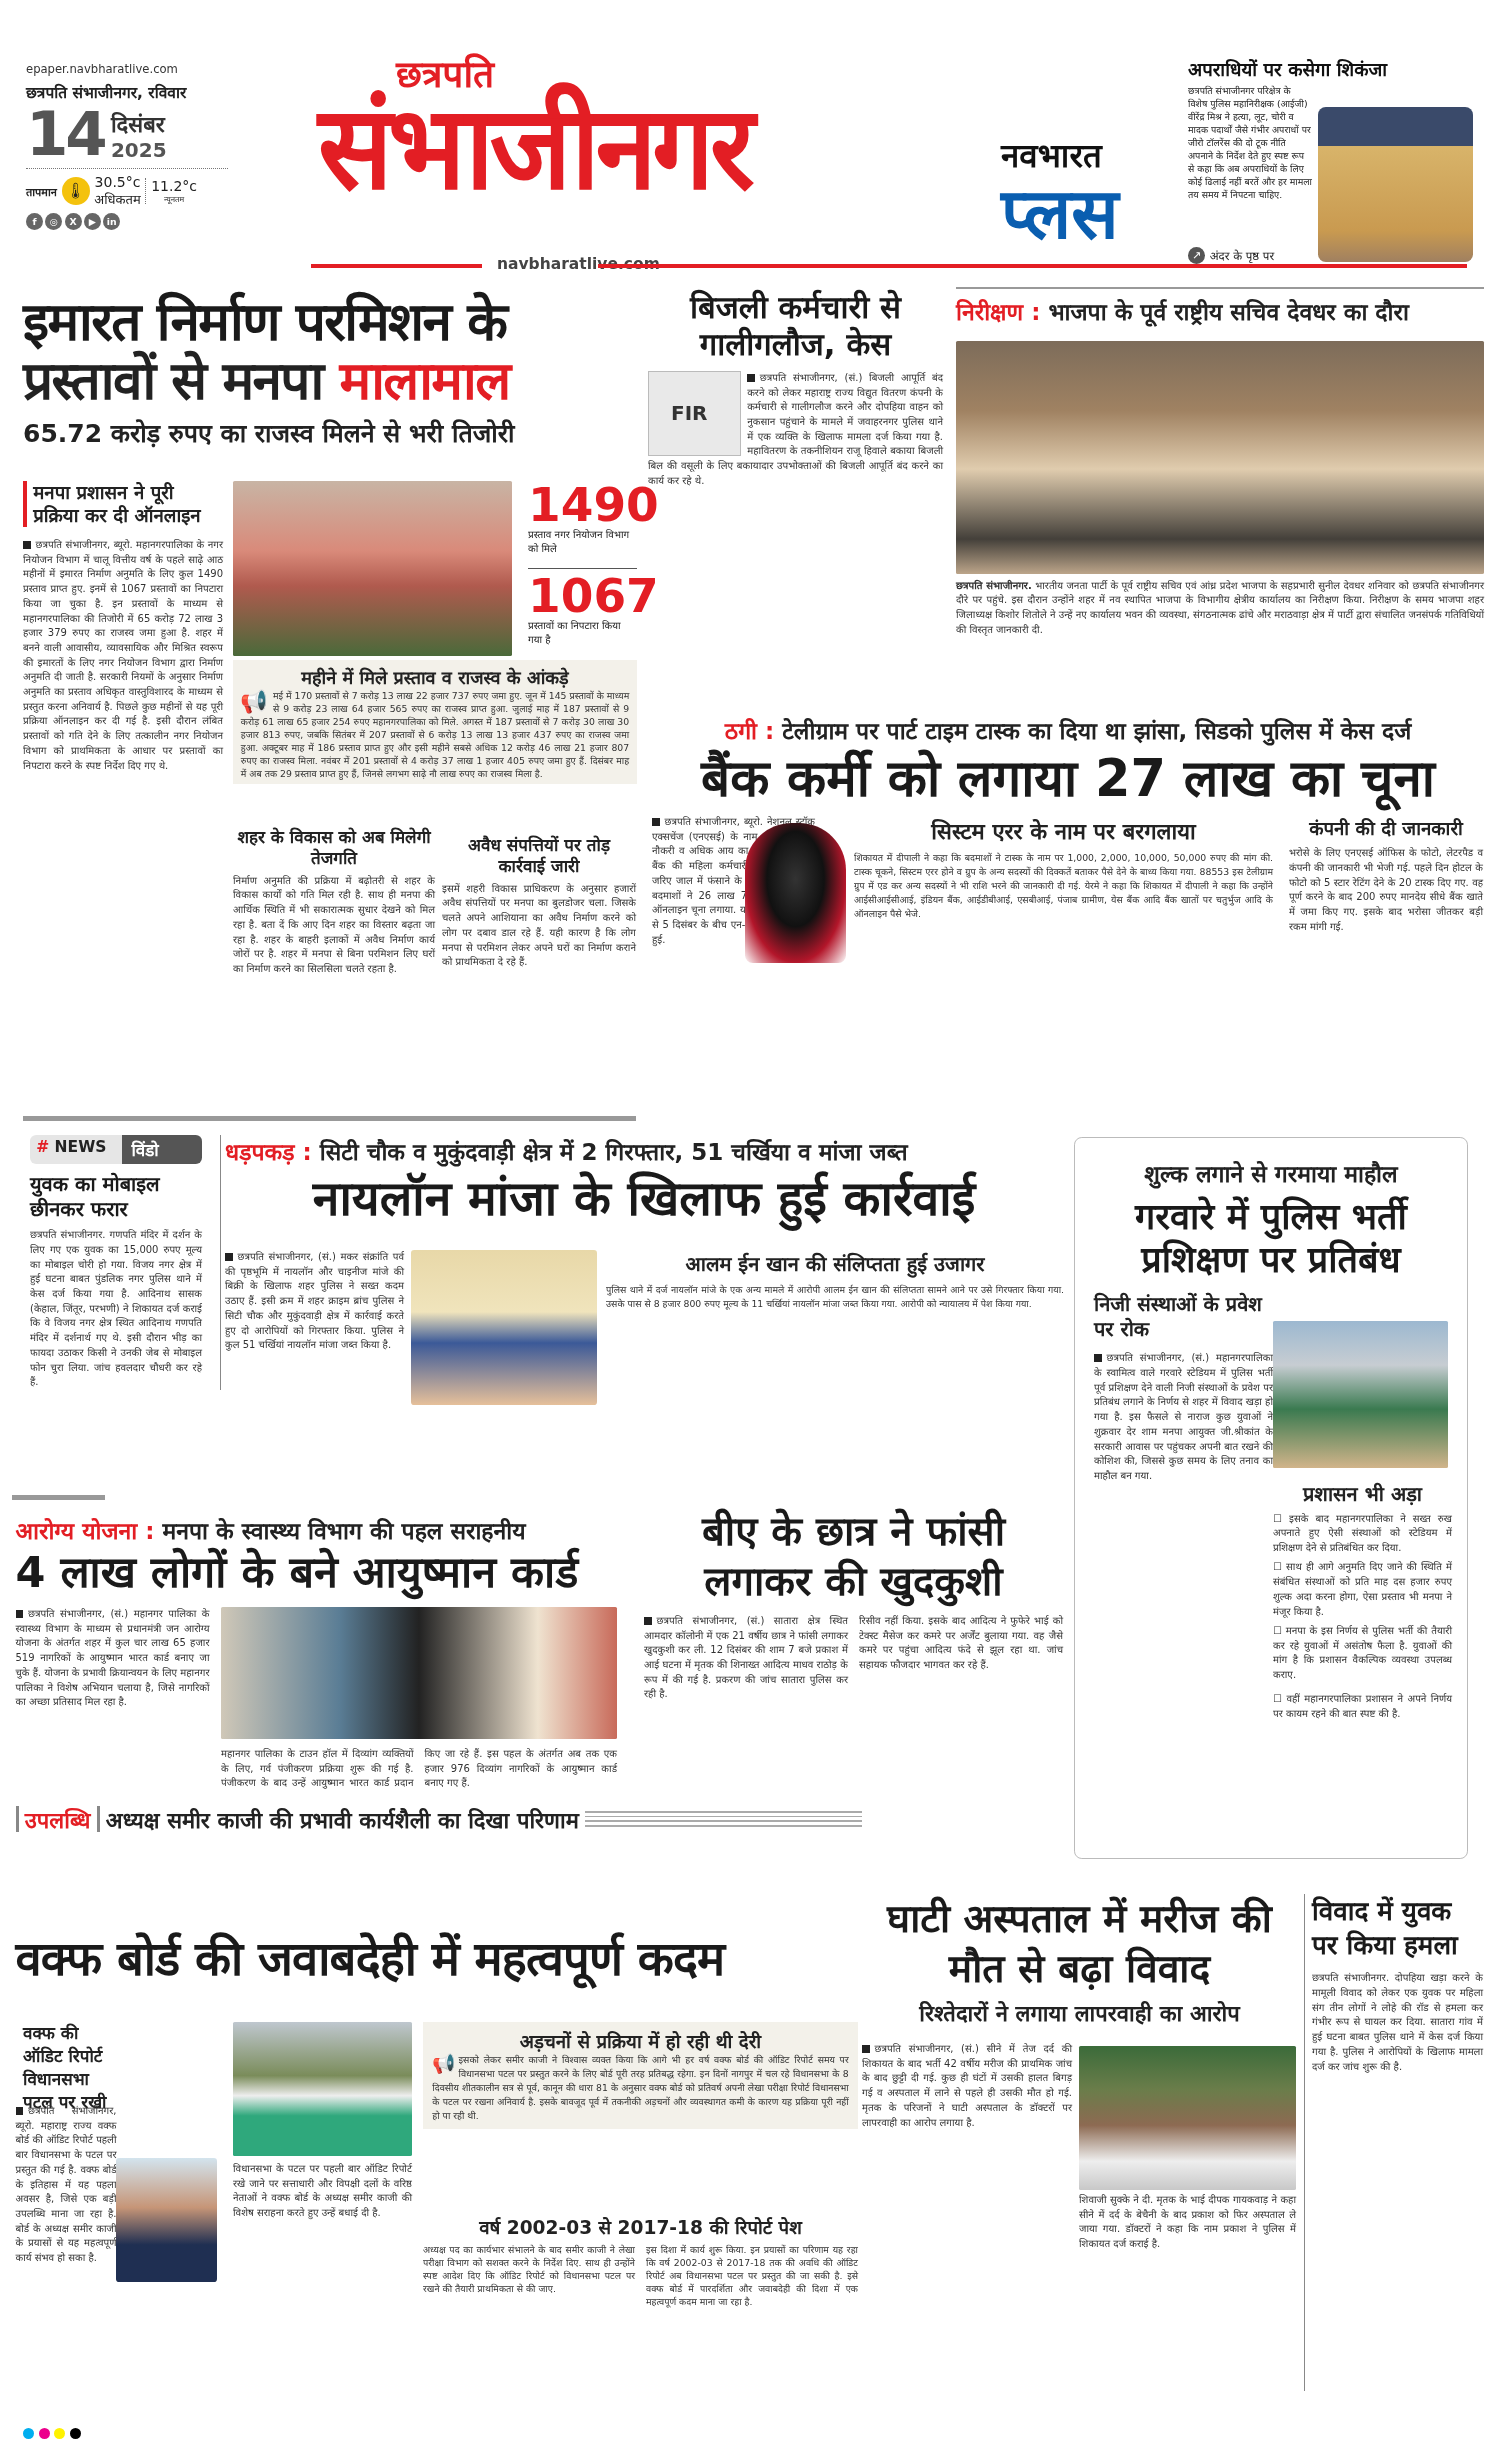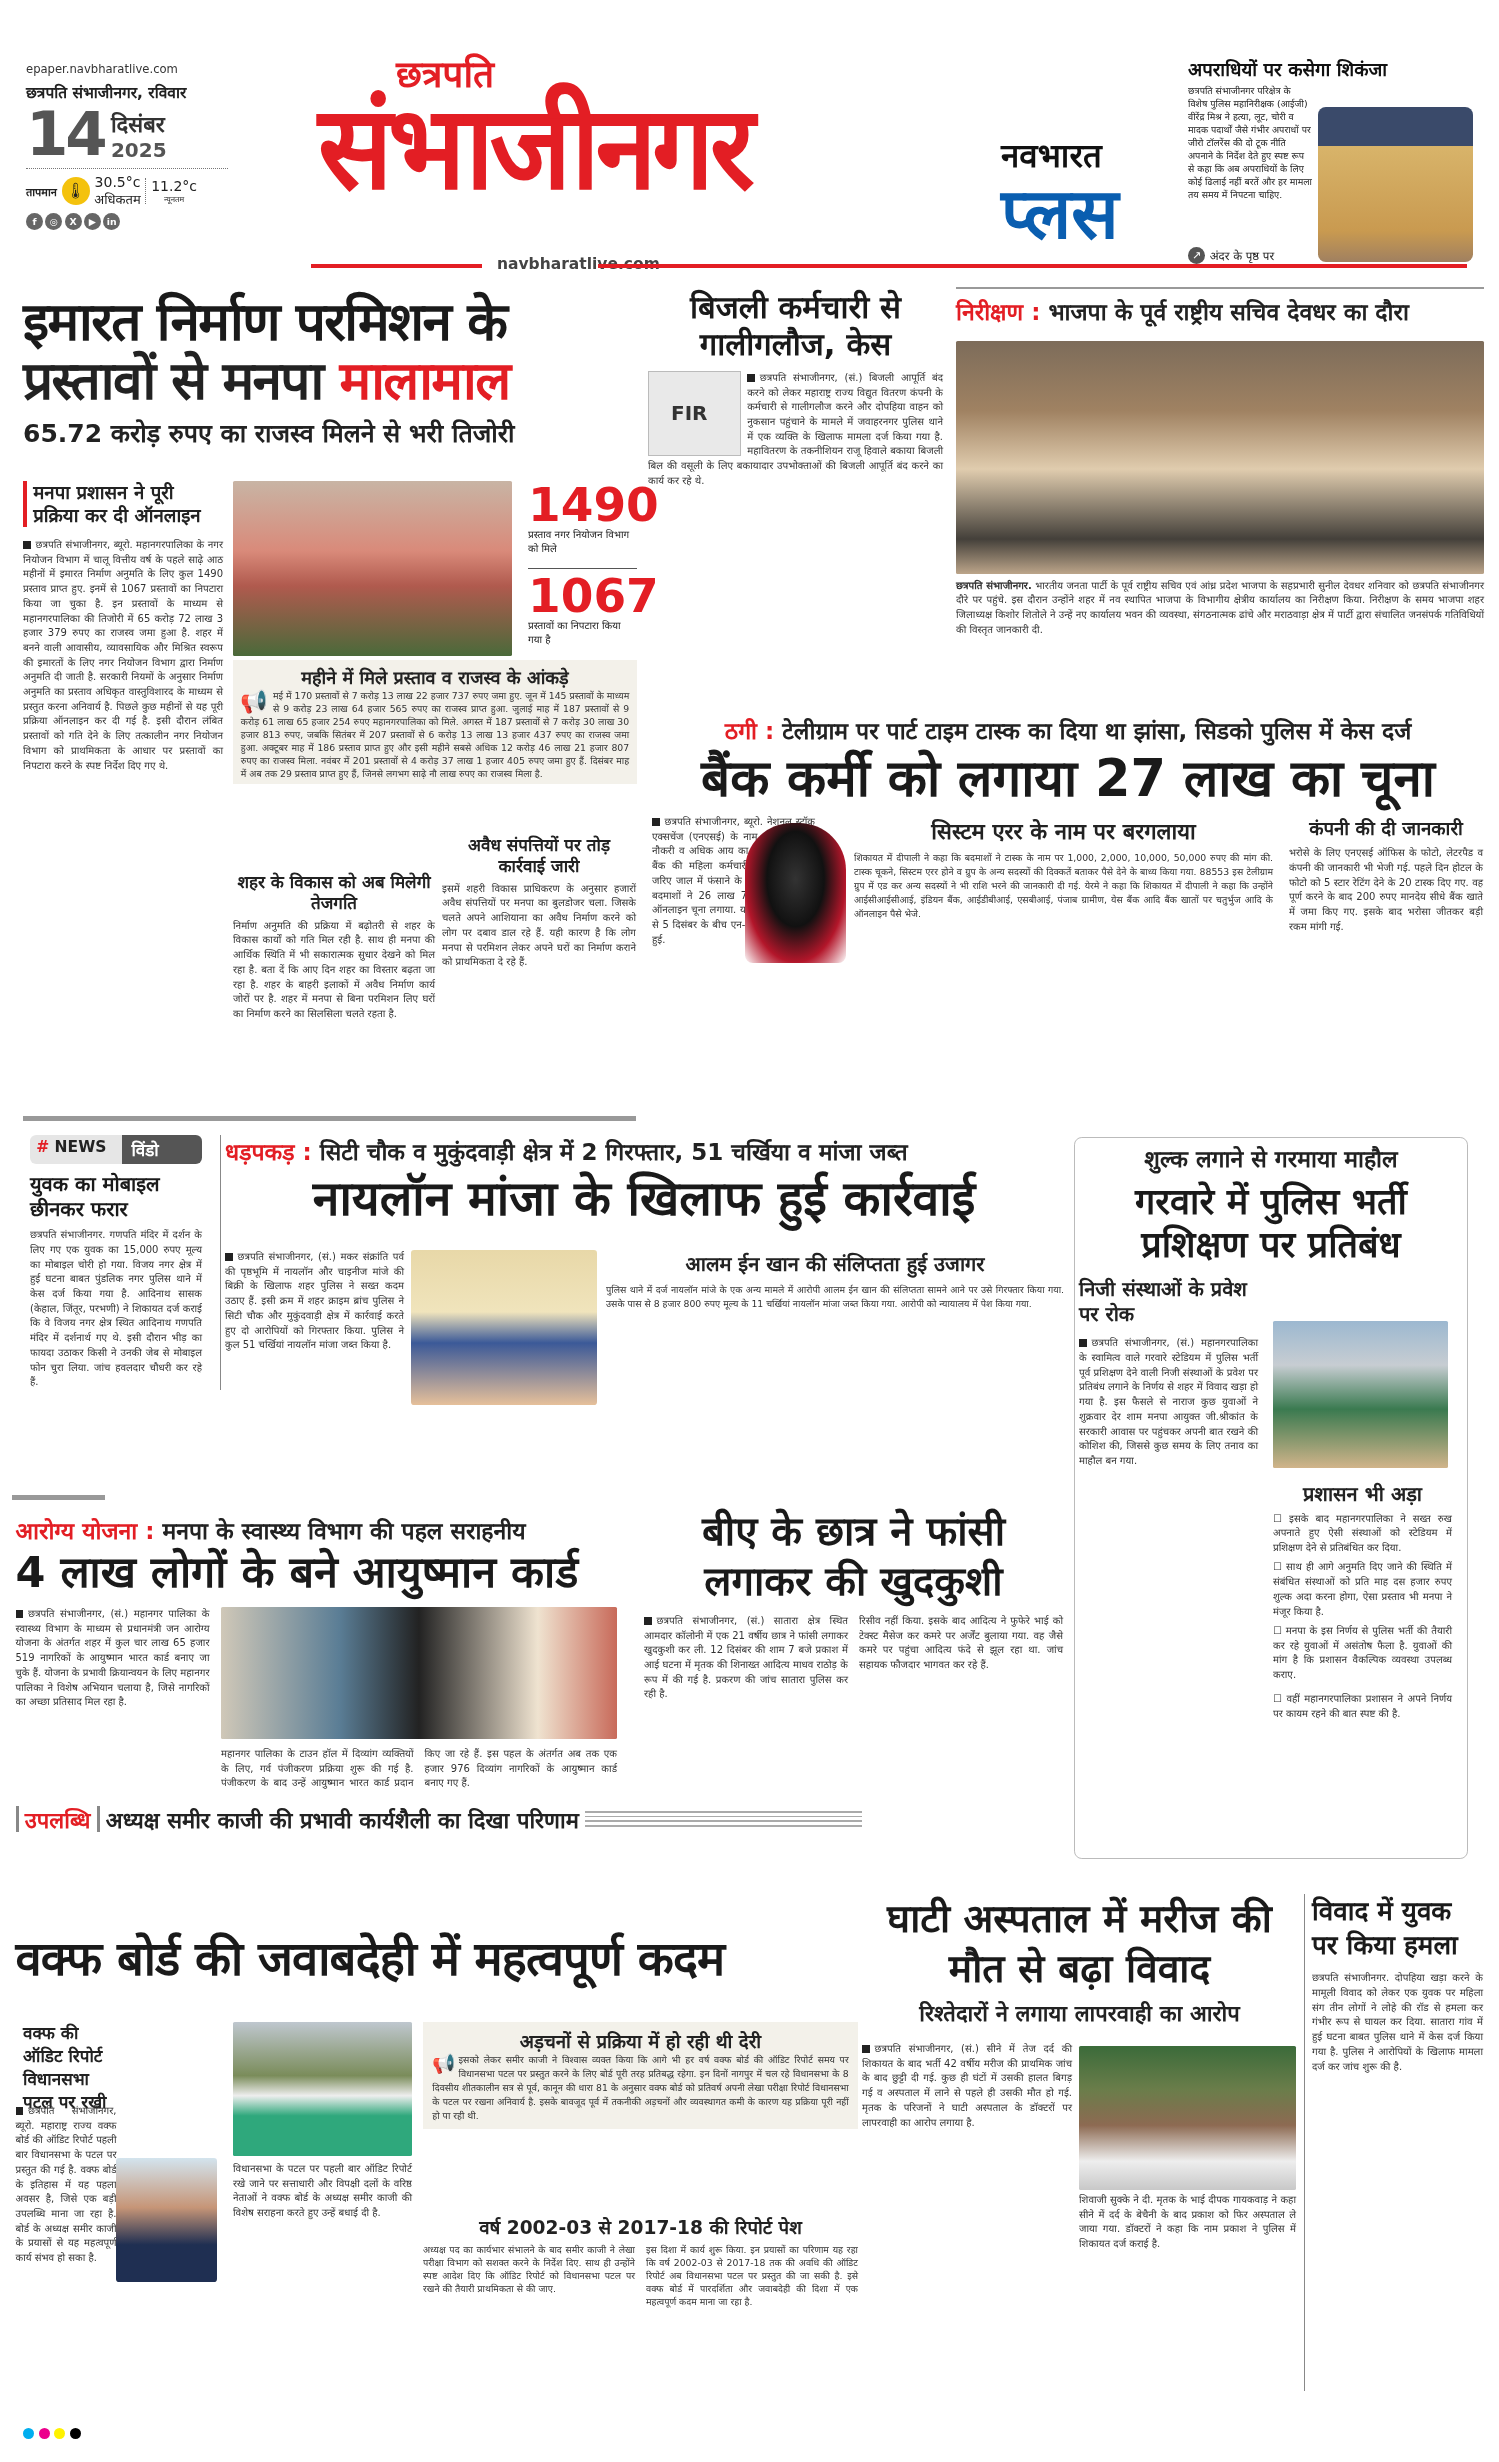--- a/index.html
+++ b/index.html
@@ -92,21 +92,21 @@
 </div>
 <div class="abs" style="left:528px;top:568px;width:109px;border-top:0.8px solid #555;padding-top:3.1px">
   <div class="stat">1067</div>
   <div style="font-size:10px;line-height:14px">प्रस्तावों का निपटारा किया गया है</div>
 </div>
 <div class="abs" style="left:233px;top:660px;width:404px;background:#f3f1ea;padding:4.7px 7.8px">
   <div style="font-size:18px;font-weight:bold;text-align:center">महीने में मिले प्रस्ताव व राजस्व के आंकड़े</div>
   <div style="float:left;color:#e31e24;font-size:22px;margin-right:4.7px">📢</div>
   <div class="body-text sm" style="font-size:9.3px;line-height:13px">मई में 170 प्रस्तावों से 7 करोड़ 13 लाख 22 हजार 737 रुपए जमा हुए. जून में 145 प्रस्तावों के माध्यम से 9 करोड़ 23 लाख 64 हजार 565 रुपए का राजस्व प्राप्त हुआ. जुलाई माह में 187 प्रस्तावों से 9 करोड़ 61 लाख 65 हजार 254 रुपए महानगरपालिका को मिले. अगस्त में 187 प्रस्तावों से 7 करोड़ 30 लाख 30 हजार 813 रुपए, जबकि सितंबर में 207 प्रस्तावों से 6 करोड़ 13 लाख 13 हजार 437 रुपए का राजस्व जमा हुआ. अक्टूबर माह में 186 प्रस्ताव प्राप्त हुए और इसी महीने सबसे अधिक 12 करोड़ 46 लाख 21 हजार 807 रुपए का राजस्व मिला. नवंबर में 201 प्रस्तावों से 4 करोड़ 37 लाख 1 हजार 405 रुपए जमा हुए हैं. दिसंबर माह में अब तक 29 प्रस्ताव प्राप्त हुए हैं, जिनसे लगभग साढ़े नौ लाख रुपए का राजस्व मिला है.</div>
 </div>
-<div class="abs" style="left:233px;top:872px;width:202px">
+<div class="abs" style="left:233px;top:827px;width:202px">
   <div style="font-size:17px;font-weight:bold;text-align:center;line-height:21px">शहर के विकास को अब मिलेगी तेजगति</div>
   <div class="body-text sm" style="margin-top:4.7px">निर्माण अनुमति की प्रक्रिया में बढ़ोतरी से शहर के विकास कार्यों को गति मिल रही है. साथ ही मनपा की आर्थिक स्थिति में भी सकारात्मक सुधार देखने को मिल रहा है. बता दें कि आए दिन शहर का विस्तार बढ़ता जा रहा है. शहर के बाहरी इलाकों में अवैध निर्माण कार्य जोरों पर है. शहर में मनपा से बिना परमिशन लिए घरों का निर्माण करने का सिलसिला चलते रहता है.</div>
 </div>
 <div class="abs" style="left:442px;top:835px;width:194px">
   <div style="font-size:17px;font-weight:bold;text-align:center;line-height:21px">अवैध संपत्तियों पर तोड़ कार्रवाई जारी</div>
   <div class="body-text sm" style="margin-top:4.7px">इसमें शहरी विकास प्राधिकरण के अनुसार हजारों अवैध संपत्तियों पर मनपा का बुलडोजर चला. जिसके चलते अपने आशियाना का अवैध निर्माण करने को लोग पर दबाव डाल रहे हैं. यही कारण है कि लोग मनपा से परमिशन लेकर अपने घरों का निर्माण कराने को प्राथमिकता दे रहे हैं.</div>
 </div>
 <div class="abs grey-rule" style="left:23px;top:1116px;width:613px;height:4.7px"></div>
 
 <div class="abs" style="left:648px;top:289px;width:295px">
@@ -160,21 +160,21 @@
   </div>
   <div class="hl" style="font-size:48px;margin-top:4.7px;text-align:center">नायलॉन मांजा के खिलाफ हुई कार्रवाई</div>
 </div>
 <div class="abs body-text sm" style="left:225px;top:1250px;width:179px"><span class="bullet"></span><span>छत्रपति संभाजीनगर, (सं.) मकर संक्रांति पर्व की पृष्ठभूमि में नायलॉन और चाइनीज मांजे की बिक्री के खिलाफ शहर पुलिस ने सख्त कदम उठाए हैं. इसी क्रम में शहर क्राइम ब्रांच पुलिस ने सिटी चौक और मुकुंदवाड़ी क्षेत्र में कार्रवाई करते हुए दो आरोपियों को गिरफ्तार किया. पुलिस ने कुल 51 चर्खियां नायलॉन मांजा जब्त किया है.</span></div>
 <div class="abs" style="left:411px;top:1250px;width:186px;height:155px;background:linear-gradient(180deg,#e8d8a8 0,#f0e4bc 40%,#3b5998 60%,#e6c09a 100%);border-radius:3.1px"></div>
 <div class="abs" style="left:606px;top:1250px;width:458px">
   <div style="font-size:20px;font-weight:bold;text-align:center">आलम ईन खान की संलिप्तता हुई उजागर</div>
   <div class="body-text sm" style="margin-top:6.2px;font-size:9.3px;line-height:14px">पुलिस थाने में दर्ज नायलॉन मांजे के एक अन्य मामले में आरोपी आलम ईन खान की संलिप्तता सामने आने पर उसे गिरफ्तार किया गया. उसके पास से 8 हजार 800 रुपए मूल्य के 11 चर्खियां नायलॉन मांजा जब्त किया गया. आरोपी को न्यायालय में पेश किया गया.</div>
 </div>
 
-<div class="abs box" style="left:1074px;top:1137px;width:394px;height:722px;padding:4px">
+<div class="abs box" style="left:1074px;top:1137px;width:394px;height:722px;padding:19px">
   <div style="font-size:23px;font-weight:bold;text-align:center">शुल्क लगाने से गरमाया माहौल</div>
   <div class="hl" style="font-size:36px;text-align:center;margin-top:6px;line-height:43px">गरवारे में पुलिस भर्ती प्रशिक्षण पर प्रतिबंध</div>
   <div style="font-size:20px;font-weight:bold;width:171px;margin-top:11px;line-height:25px">निजी संस्थाओं के प्रवेश पर रोक</div>
   <div class="photo" style="position:absolute;left:198px;top:183px;width:175px;height:147px;background:linear-gradient(180deg,#9cb8d0 0,#c7cdd2 30%,#3a7a50 60%,#d1b48a 100%)"></div>
   <div class="body-text sm" style="width:179px;margin-top:9.3px"><span class="bullet"></span><span>छत्रपति संभाजीनगर, (सं.) महानगरपालिका के स्वामित्व वाले गरवारे स्टेडियम में पुलिस भर्ती पूर्व प्रशिक्षण देने वाली निजी संस्थाओं के प्रवेश पर प्रतिबंध लगाने के निर्णय से शहर में विवाद खड़ा हो गया है. इस फैसले से नाराज कुछ युवाओं ने शुक्रवार देर शाम मनपा आयुक्त जी.श्रीकांत के सरकारी आवास पर पहुंचकर अपनी बात रखने की कोशिश की, जिससे कुछ समय के लिए तनाव का माहौल बन गया.</span></div>
   <div style="position:absolute;left:198px;top:342px;width:179px">
     <div style="font-size:20px;font-weight:bold;text-align:center">प्रशासन भी अड़ा</div>
     <div class="body-text sm" style="margin-top:4.7px">☐ <span>इसके बाद महानगरपालिका ने सख्त रुख अपनाते हुए ऐसी संस्थाओं को स्टेडियम में प्रशिक्षण देने से प्रतिबंधित कर दिया.</span></div>
     <div class="body-text sm" style="margin-top:4.7px">☐ <span>साथ ही आगे अनुमति दिए जाने की स्थिति में संबंधित संस्थाओं को प्रति माह दस हजार रुपए शुल्क अदा करना होगा, ऐसा प्रस्ताव भी मनपा ने मंजूर किया है.</span></div>
     <div class="body-text sm" style="margin-top:4.7px">☐ <span>मनपा के इस निर्णय से पुलिस भर्ती की तैयारी कर रहे युवाओं में असंतोष फैला है. युवाओं की मांग है कि प्रशासन वैकल्पिक व्यवस्था उपलब्ध कराए.</span></div>

